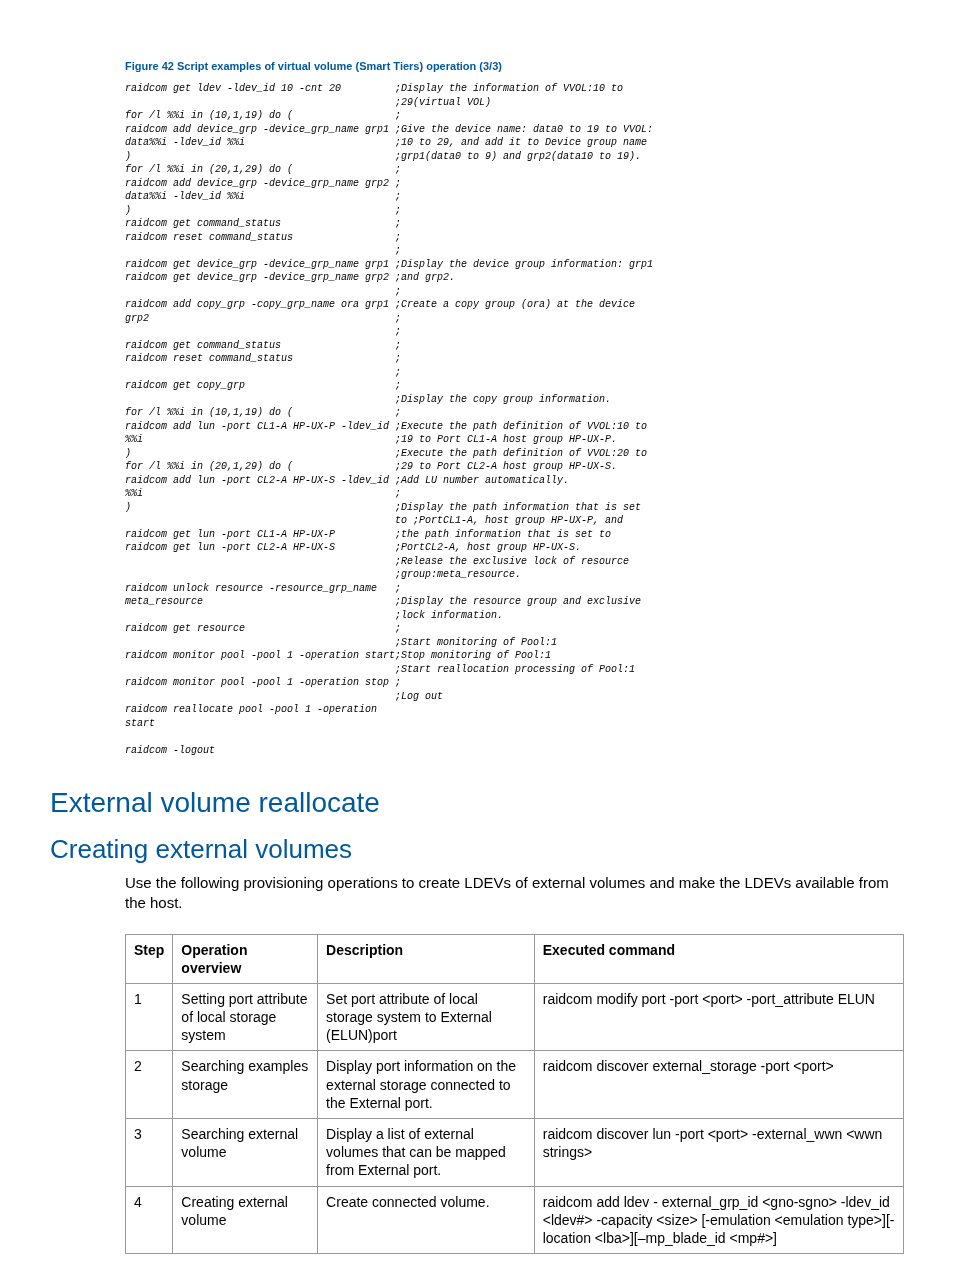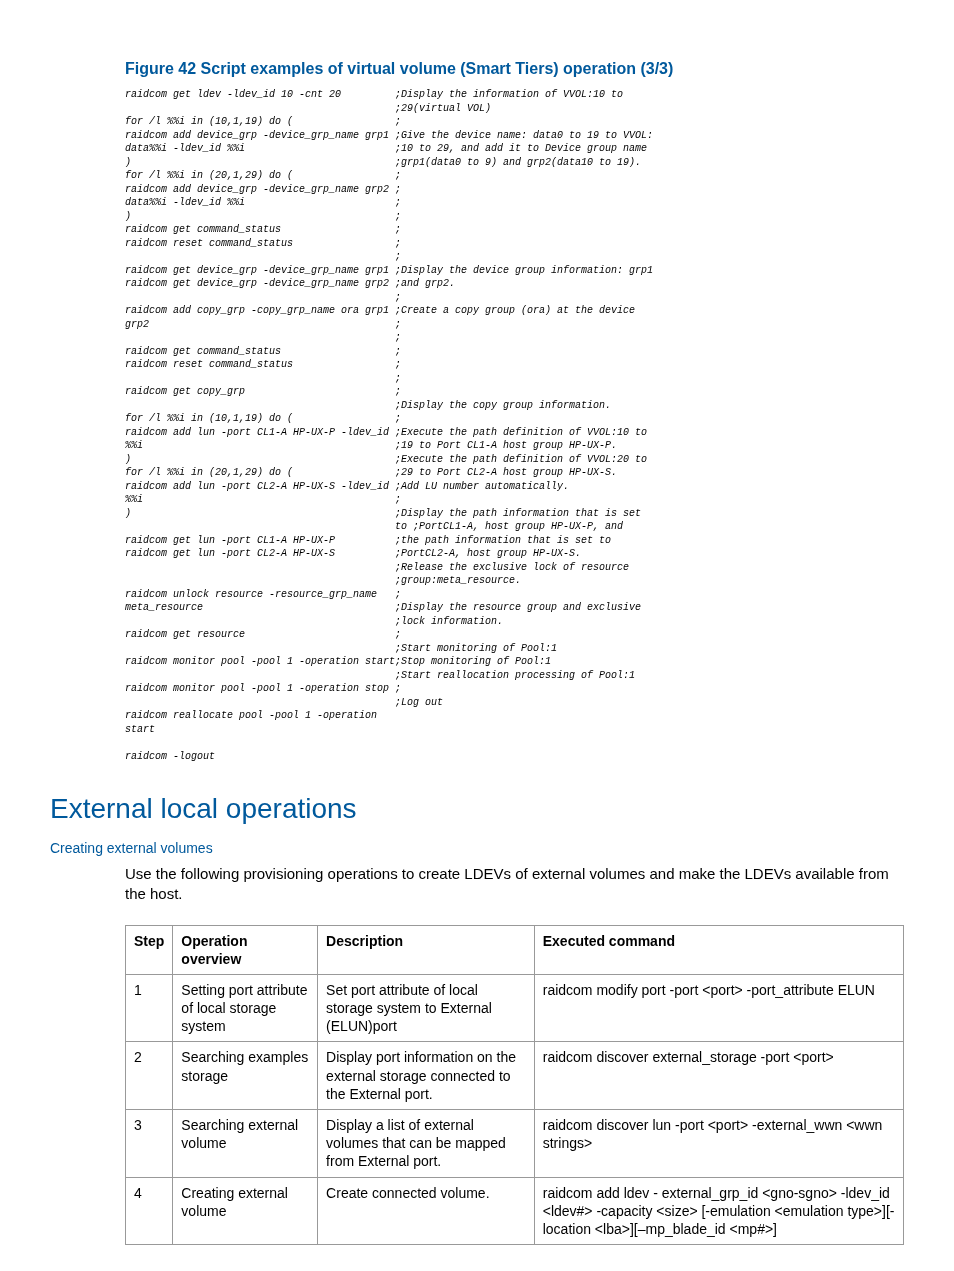--- a/index.html
+++ b/index.html
@@ -7,21 +7,21 @@
     margin: 0;
     padding: 40px 50px 30px 50px;
     width: 954px;
     box-sizing: border-box;
     font-size: 14px;
     color: #000;
   }
   .figure-title {
     color: #00599c;
     font-weight: bold;
-    font-size: 16px;
+    font-size: 11px;
     margin: 20px 0 10px 75px;
   }
   .code-block {
     font-family: "Courier New", monospace;
     font-size: 10px;
     white-space: pre;
     line-height: 1.35;
     display: flex;
     margin-left: 75px;
     margin-bottom: 30px;
@@ -36,21 +36,21 @@
   }
   h1.section {
     color: #00599c;
     font-weight: normal;
     font-size: 28px;
     margin: 30px 0 10px 0;
   }
   h2.subsection {
     color: #00599c;
     font-weight: normal;
-    font-size: 14px;
+    font-size: 26px;
     margin: 15px 0 8px 0;
   }
   .body-text {
     margin-left: 75px;
     font-size: 15px;
     line-height: 1.35;
     margin-bottom: 20px;
   }
   table {
     border-collapse: collapse;
@@ -167,21 +167,21 @@
 ;Display the resource group and exclusive
 ;lock information.
 ;
 ;Start monitoring of Pool:1
 ;Stop monitoring of Pool:1
 ;Start reallocation processing of Pool:1
 ;
 ;Log out</div>
 </div>
 
-<h1 class="section">External local operations</h1>
+<h1 class="section">External volume reallocate</h1>
 <h2 class="subsection">Creating external volumes</h2>
 
 <div class="body-text">Use the following provisioning operations to create LDEVs of external volumes and make the LDEVs available from the host.</div>
 
 <table>
   <thead>
     <tr>
       <th>Step</th>
       <th>Operation overview</th>
       <th>Description</th>

